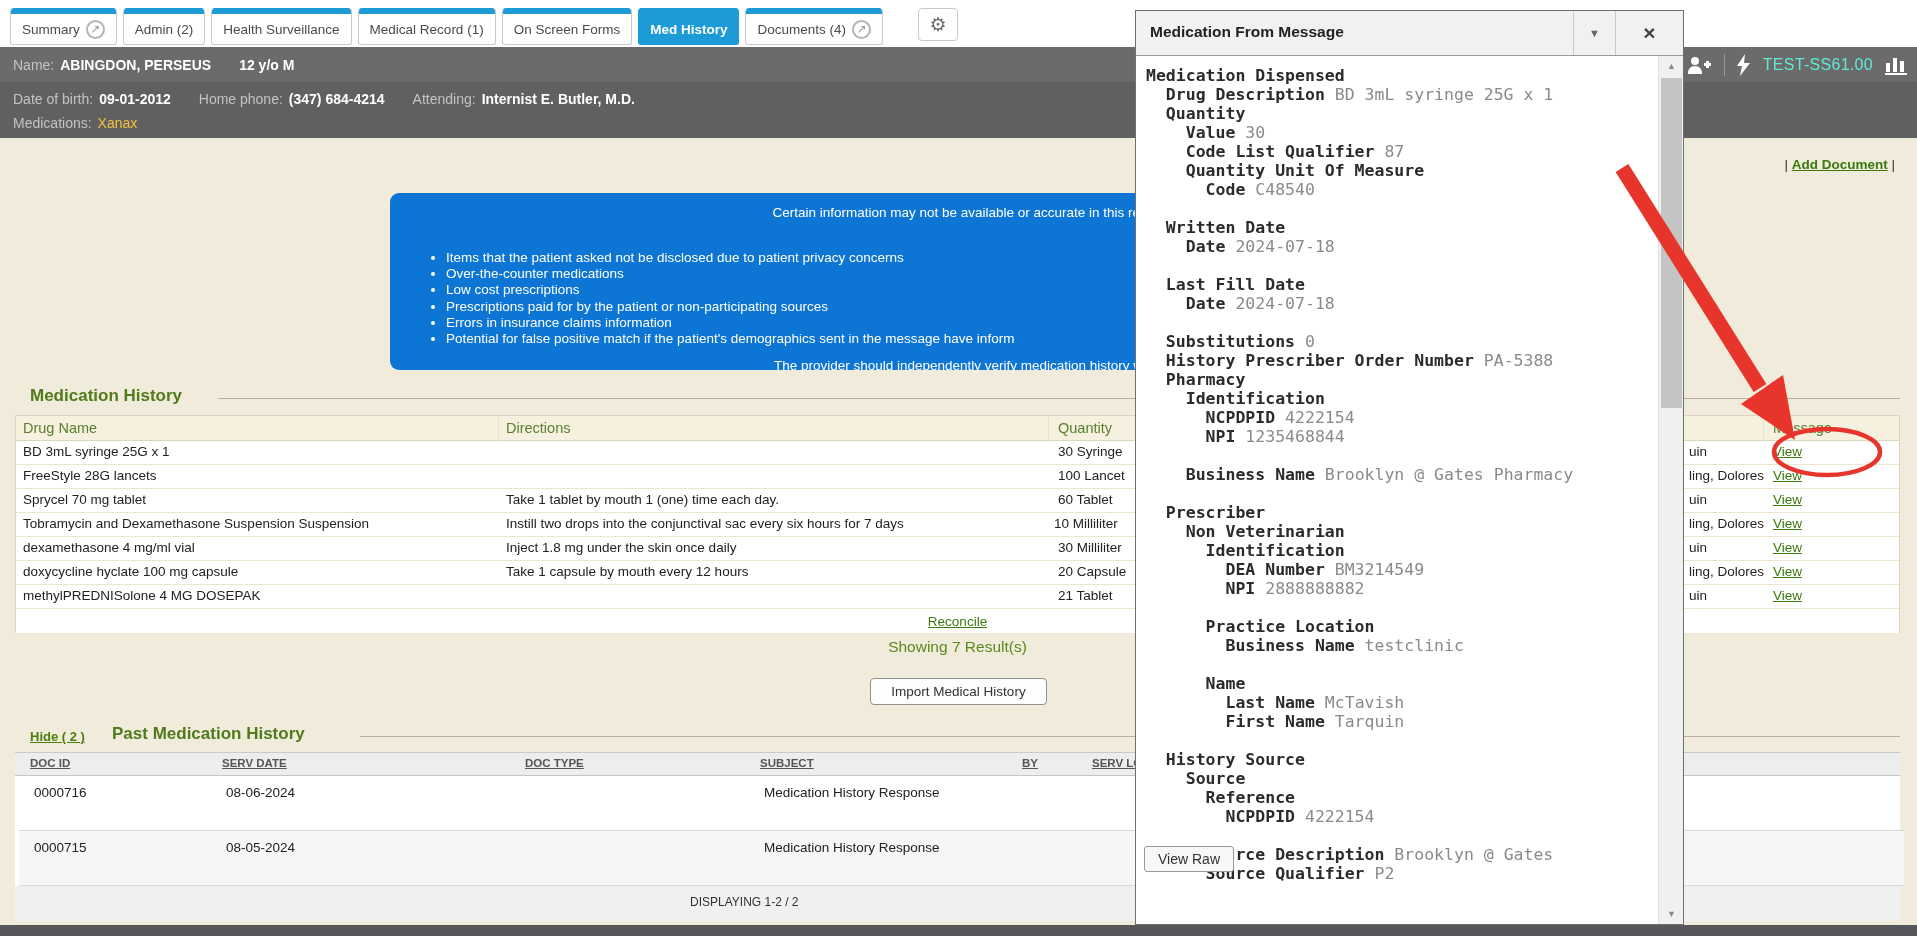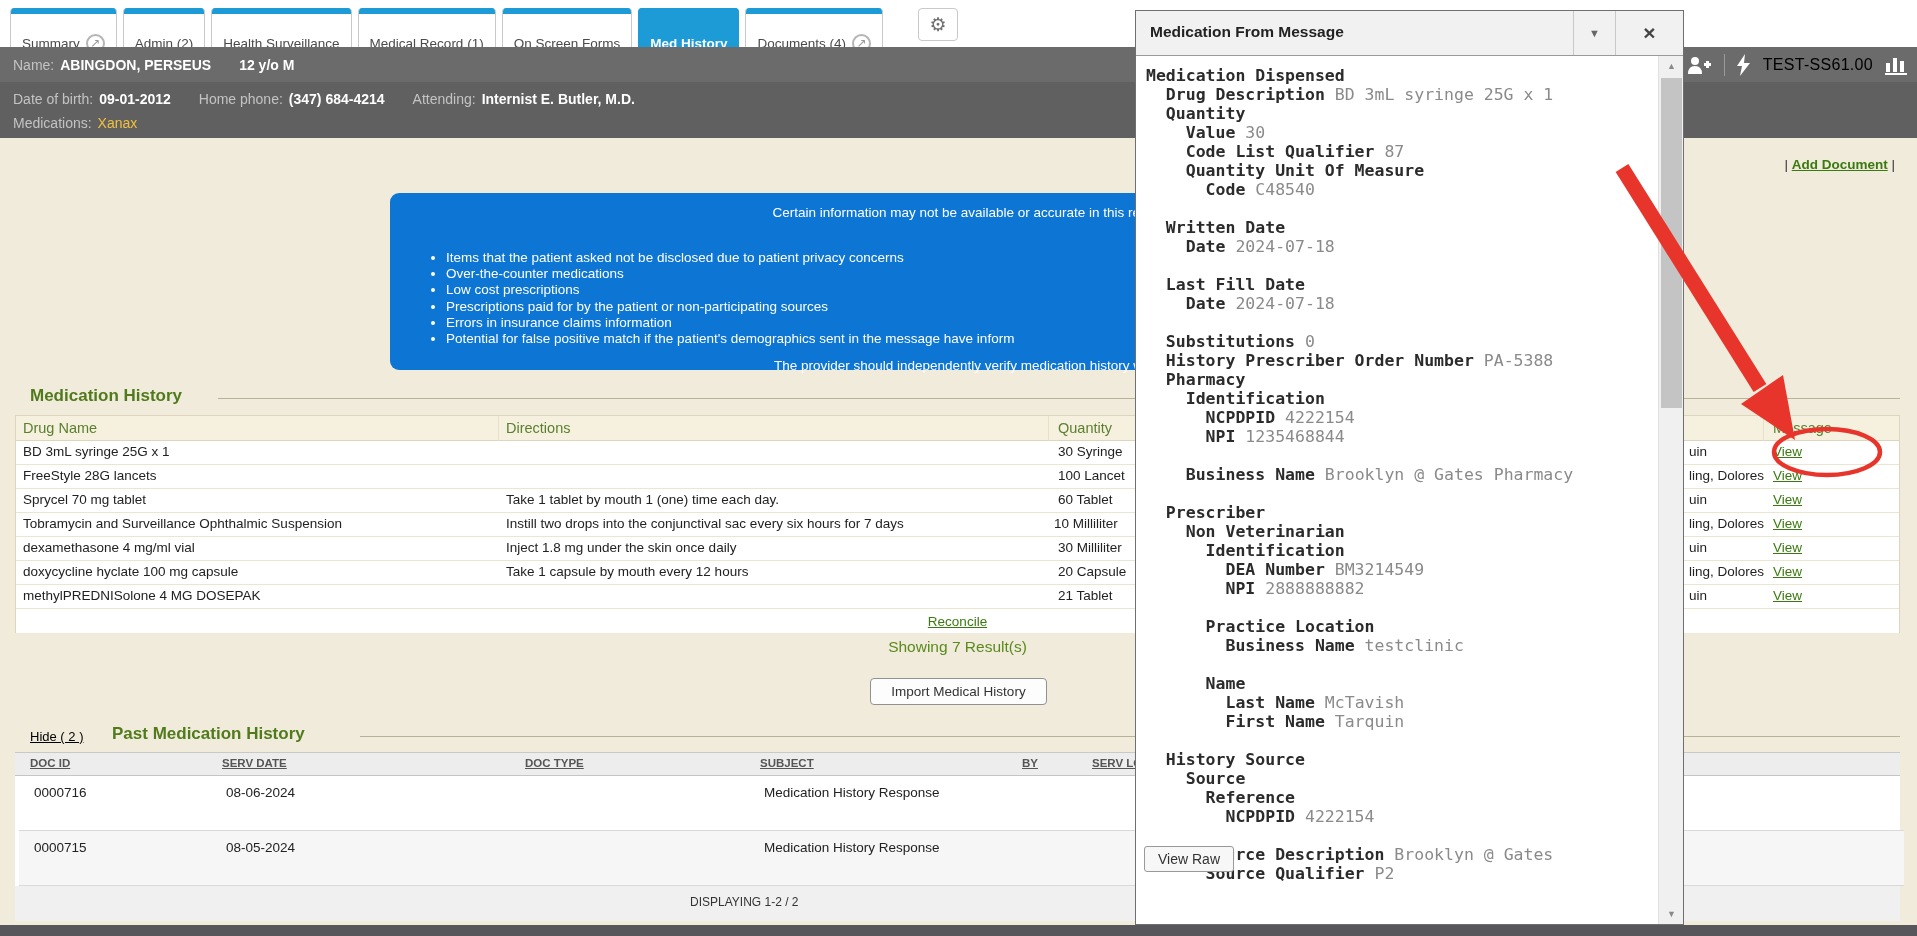--- a/index.html
+++ b/index.html
@@ -4,21 +4,21 @@
 <style>
   * { box-sizing: border-box; margin: 0; padding: 0; }
   html,body { width:1917px; height:936px; }
   body { font-family:"Liberation Sans", sans-serif; }
   #screen { position:relative; width:1917px; height:936px; background:#f0ebda; overflow:hidden; }
 
   
   .tabbar { position:absolute; left:0; top:0; width:1917px; height:47px; background:#ffffff; }
   .tabs { position:absolute; left:10px; top:8px; display:flex; gap:6px; align-items:flex-start; }
   .tab { display:flex; flex-direction:column; border-radius:4px 4px 3px 3px; overflow:hidden;
-         border:1px solid #c9c9c9; border-top:none; background:#fff; cursor:pointer;gap:14px; }
+         border:1px solid #c9c9c9; border-top:none; background:#fff; cursor:pointer; }
   .tab .strip { height:6px; background:#1d9bd7; }
   .tab .tbody { display:flex; align-items:center; gap:6px; padding:0 11px; height:30px;
                 font-size:13.5px; color:#4a4a4a; white-space:nowrap; }
   .tab.active { border-color:#1d9bd7; background:#1d9bd7; }
   .tab.active .tbody { color:#fff; font-weight:bold; }
   .jumpicon { display:inline-flex; width:19px; height:19px; border:2px solid #b5b5b5; border-radius:50%;
               color:#9a9a9a; font-size:12px; align-items:center; justify-content:center; }
   .gearbtn { margin-left:8px; width:40px; height:33px; margin-top:2px; border:1px solid #c9c9c9; border-radius:4px;
              background:#fff; display:flex; align-items:center; justify-content:center; cursor:pointer; }
   .gearbtn span { font-size:19px; color:#6f6f6f; line-height:1; }
@@ -28,39 +28,39 @@
           display:flex; align-items:center; padding-left:13px; }
   .bar2 { position:absolute; left:0; top:82px; width:1917px; height:56px; background:#606060; padding:5px 0 0 13px; }
   .blabel { color:#c3c3c3; font-size:14px; }
   .bval { color:#ffffff; font-size:14px; font-weight:bold; }
   .bar2 .row { height:24px; display:flex; align-items:center; }
   .gap28 { display:inline-block; width:28px; }
   .gap8 { display:inline-block; width:6px; }
   .medsval { color:#f0c040; font-size:14px; }
   .baricons { position:absolute; right:10px; top:0; height:35px; display:flex; align-items:center; gap:12px; }
   .vdivider { width:1px; height:22px; background:#9a9a9a; }
-  .envname { color:#000000; font-size:16px; letter-spacing:.3px; }
+  .envname { color:#5eead4; font-size:16px; letter-spacing:.3px; }
   .charticon { border-bottom:2px solid #fff; padding-bottom:1px; display:flex; }
 
   
   .adddoc { position:absolute; top:157px; right:22px; font-size:13.5px; color:#333; }
   .adddoc a { color:#3a7a10; text-decoration:underline; font-weight:bold; cursor:pointer; }
 
   
   .notice { position:absolute; left:390px; top:193px; width:1140px; height:177px; background:#0d76d4;
             border-radius:9px; color:#fff; }
   .notice .ntitle { text-align:center; padding-top:12px; font-size:13.5px; }
   .notice ul { margin:30px 0 0 56px; }
   .notice li { font-size:13.5px; line-height:16.2px; list-style:disc; }
   .notice .nfooter { text-align:center; margin-top:11px; font-size:13.5px; }
 
   
   .legend { position:absolute; font-size:17px; font-weight:bold; color:#507a1c; }
   .legendline { position:absolute; border-top:1px solid #b9b19a; }
-  .hidelink { position:absolute; font-size:13px; font-weight:normal; color:#000000; text-decoration:underline; cursor:pointer; }
+  .hidelink { position:absolute; font-size:13px; font-weight:bold; color:#4d7c0f; text-decoration:underline; cursor:pointer; }
 
   
   .medtable { position:absolute; left:15px; top:415px; width:1885px; height:218px; background:#fff;
               border:1px solid #ddd5bd; }
   .mhead { position:absolute; left:0; top:0; width:100%; height:25px; background:#f6f0df; border-bottom:1px solid #ddd5bd; }
   .mhead span { position:absolute; top:4px; font-size:14.5px; color:#5a7f2e; }
   .mrow { position:absolute; left:0; width:100%; height:24px; border-bottom:1px solid #ece5cf; background:#fff; }
   .mrow span { position:absolute; top:3px; font-size:13.5px; color:#222; white-space:nowrap; }
   .mrow a.view { position:absolute; top:3px; font-size:13.5px; color:#3a7a10; text-decoration:underline; cursor:pointer; }
   .vline { position:absolute; top:0; width:1px; height:193px; background:#e7dfc8; }
@@ -277,21 +277,21 @@
         <a class="view" style="left: 1757px;">View</a>
       </div>
       <div class="mrow" style="top: 73px;">
         <span style="left: 7px;">Sprycel 70 mg tablet</span>
         <span style="left: 490px;">Take 1 tablet by mouth 1 (one) time each day.</span>
         <span style="left: 1042px;">60 Tablet</span>
         <span style="left: 1673px;">uin</span>
         <a class="view" style="left: 1757px;">View</a>
       </div>
       <div class="mrow" style="top: 97px;">
-        <span style="left: 7px;">Tobramycin and Surveillance Ophthalmic Suspension</span>
+        <span style="left: 7px;">Tobramycin and Dexamethasone Suspension Suspension</span>
         <span style="left: 490px;">Instill two drops into the conjunctival sac every six hours for 7 days</span>
         <span style="left: 1038px;">10 Milliliter</span>
         <span style="left: 1673px;">ling, Dolores</span>
         <a class="view" style="left: 1757px;">View</a>
       </div>
       <div class="mrow" style="top: 121px;">
         <span style="left: 7px;">dexamethasone 4 mg/ml vial</span>
         <span style="left: 490px;">Inject 1.8 mg under the skin once daily</span>
         <span style="left: 1042px;">30 Milliliter</span>
         <span style="left: 1673px;">uin</span>

